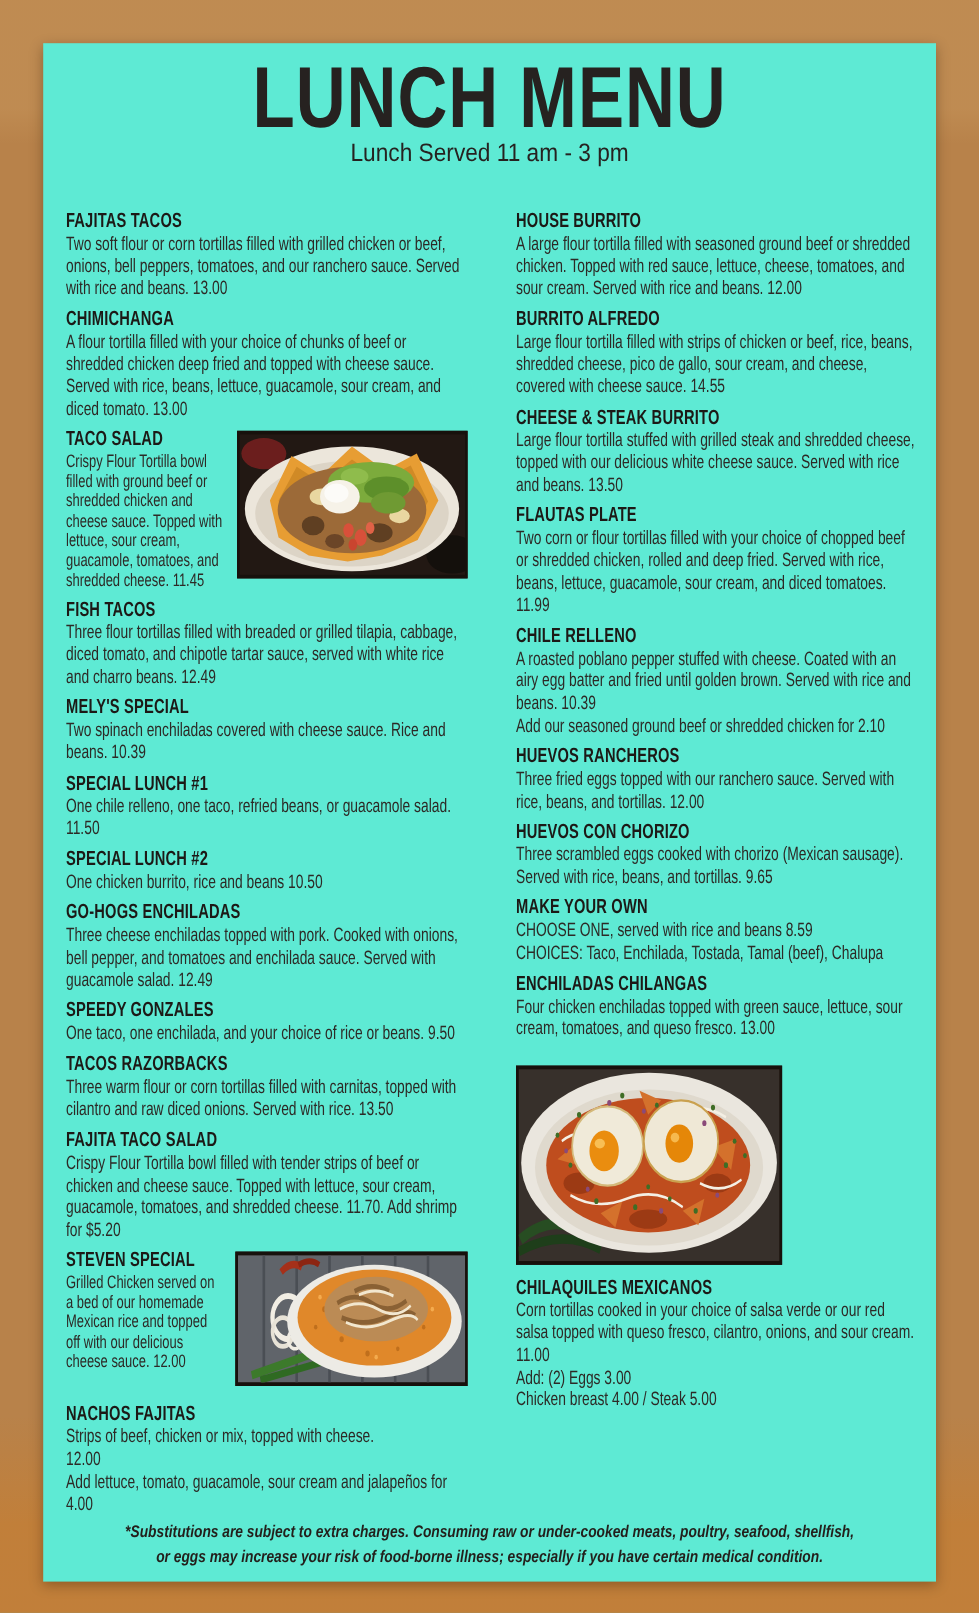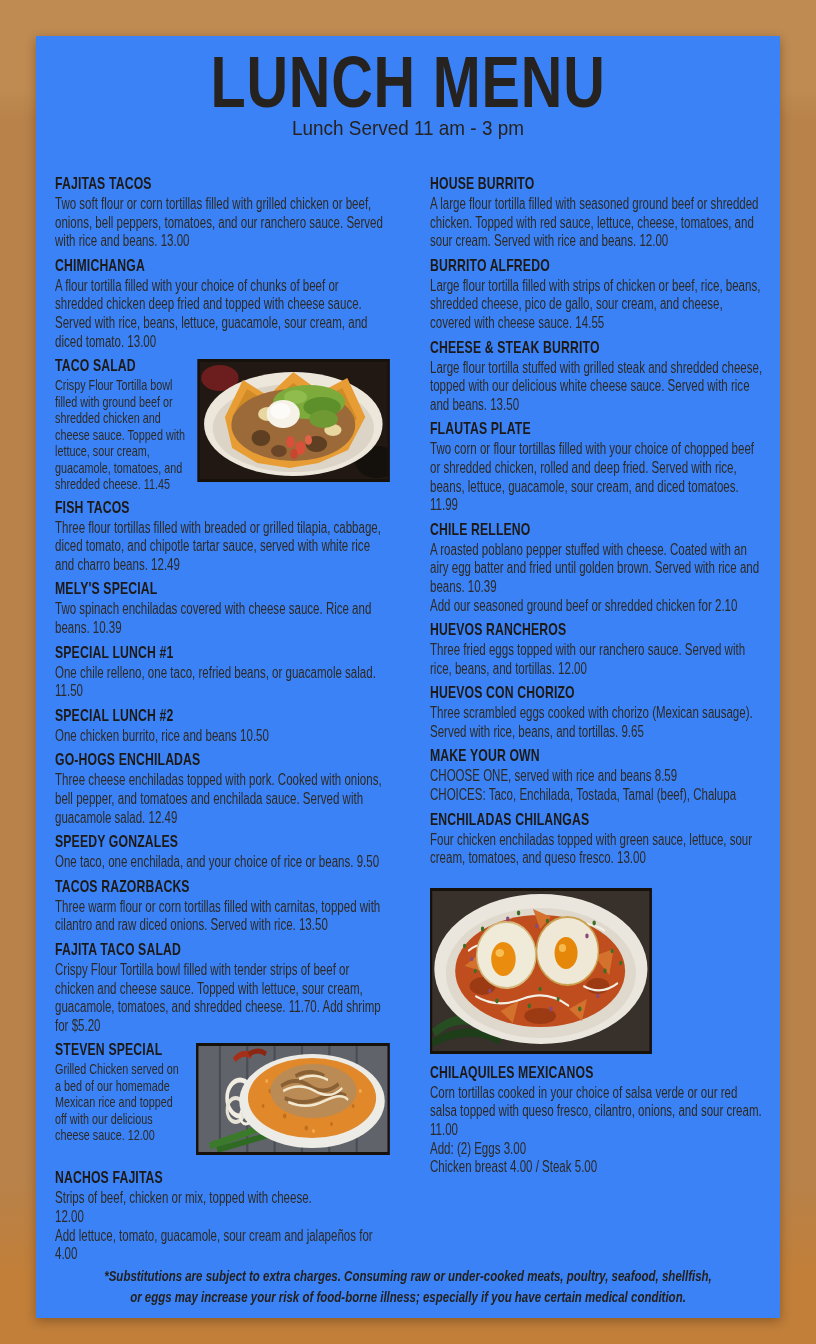--- a/index.html
+++ b/index.html
@@ -19,21 +19,21 @@
       repeating-linear-gradient(0deg, #c08a4e 0 115px, #a96f34 115px 230px, #c18b4b 230px 345px, #a2672e 345px 460px),
       repeating-linear-gradient(93deg, rgba(255,240,210,0.06) 0 2px, rgba(80,45,10,0.05) 2px 8px);
   }
   .wood:after{
     content:"";position:absolute;inset:0;
     background:linear-gradient(180deg, rgba(255,220,150,0.10) 0 90px, rgba(0,0,0,0) 120px 1180px, rgba(214,120,20,0.30) 1270px 1344px);
   }
   
   .paper{
     position:absolute;left:36px;top:36px;width:744px;height:1282px;
-    background:#3b82f6;box-shadow:0 3px 10px rgba(40,20,0,0.35);
+    background:#5eead4;box-shadow:0 3px 10px rgba(40,20,0,0.35);
   }
   .title{
     position:absolute;top:10px;left:0;width:744px;text-align:center;
     font-size:72px;line-height:72px;font-weight:800;color:#262220;
     letter-spacing:1px;transform:scaleX(0.80);transform-origin:50% 0;
     white-space:nowrap;
   }
   .subtitle{
     position:absolute;top:80px;left:0;width:744px;text-align:center;
     font-size:21px;line-height:24px;font-weight:400;color:#262220;

